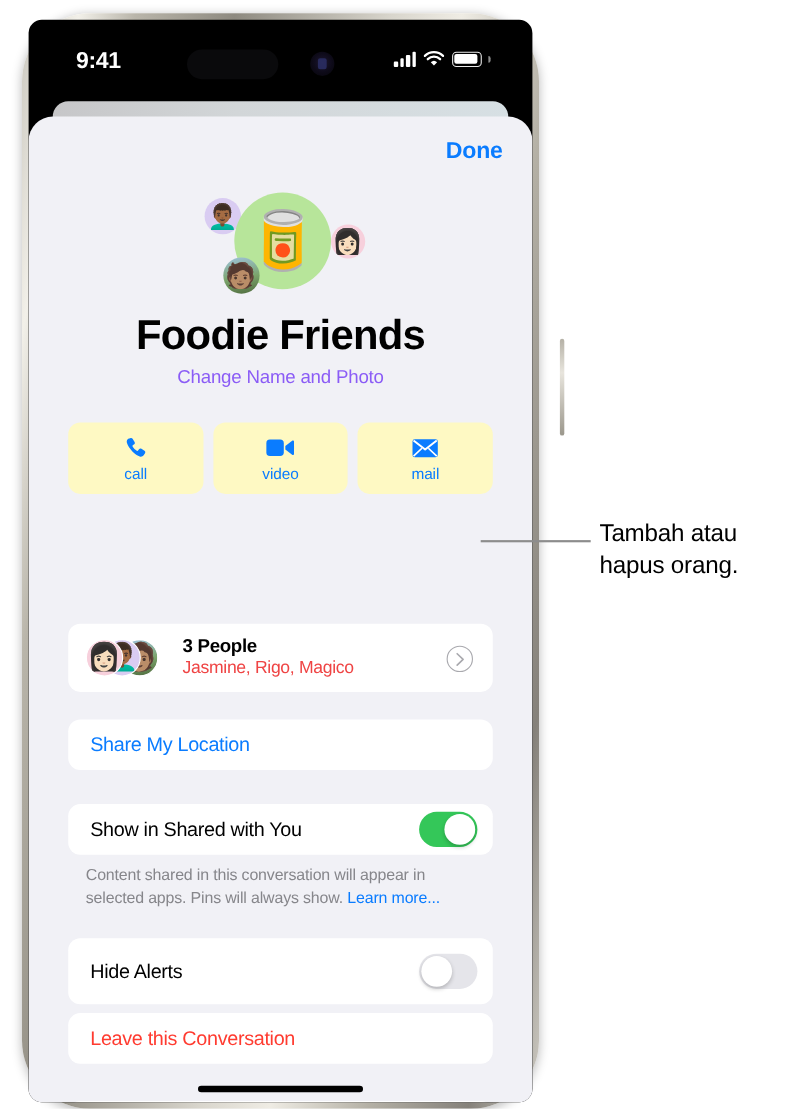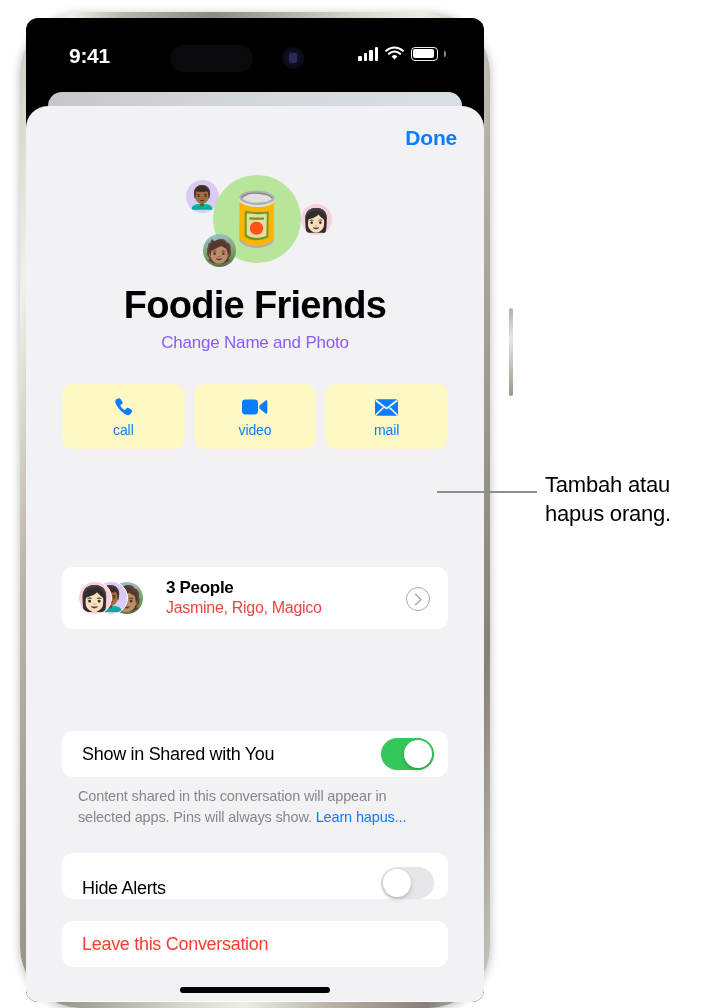--- a/index.html
+++ b/index.html
@@ -313,21 +313,21 @@
     font-size: 18px;
     letter-spacing: -0.3px;
     margin-left: 20px;
   }
   #share-location-card { top: 548px; height: 46px; cursor: pointer; }
   #share-location-label { color: #0a7cff; }
 
   #shared-with-you-card { top: 625px; height: 46px; }
   #shared-with-you-label { color: #000; }
 
-  #hide-alerts-card { top: 747px; height: 46px; align-items: flex-end; }
+  #hide-alerts-card { top: 747px; height: 60px; }
   #hide-alerts-label { color: #000; }
 
   #leave-conversation-card { top: 815px; height: 46px; cursor: pointer; }
   #leave-conversation-label { color: #ff3b30; }
 
   
   .toggle {
     position: absolute;
     right: 14px;
     width: 53px; height: 32px;
@@ -509,30 +509,33 @@
           <div id="people-title">3 People</div>
           <div id="people-subtitle">Jasmine, Rigo, Magico</div>
         </div>
         <div id="people-chevron">
           <svg width="9" height="13" viewBox="0 0 9 13">
             <path d="M1.6 1.3 7 6.5l-5.4 5.2" stroke="#a9a9ae" stroke-width="1.5" fill="none" stroke-linecap="round" stroke-linejoin="round"></path>
           </svg>
         </div>
       </div>
 
+      <div class="card" id="share-location-card">
+        <span class="card-label" id="share-location-label">Share My Location</span>
+      </div>
 
       <div class="card" id="shared-with-you-card">
         <span class="card-label" id="shared-with-you-label">Show in Shared with You</span>
         <div class="toggle on">
           <div class="knob"></div>
         </div>
       </div>
 
       <div id="shared-footnote">
-        <span>Content shared in this conversation will appear in selected apps. Pins will always show. </span><span id="learn-more-link">Learn hapus...</span>
+        <span>Content shared in this conversation will appear in selected apps. Pins will always show. </span><span id="learn-more-link">Learn more...</span>
       </div>
 
       <div class="card" id="hide-alerts-card">
         <span class="card-label" id="hide-alerts-label">Hide Alerts</span>
         <div class="toggle off">
           <div class="knob"></div>
         </div>
       </div>
 
       <div class="card" id="leave-conversation-card">

